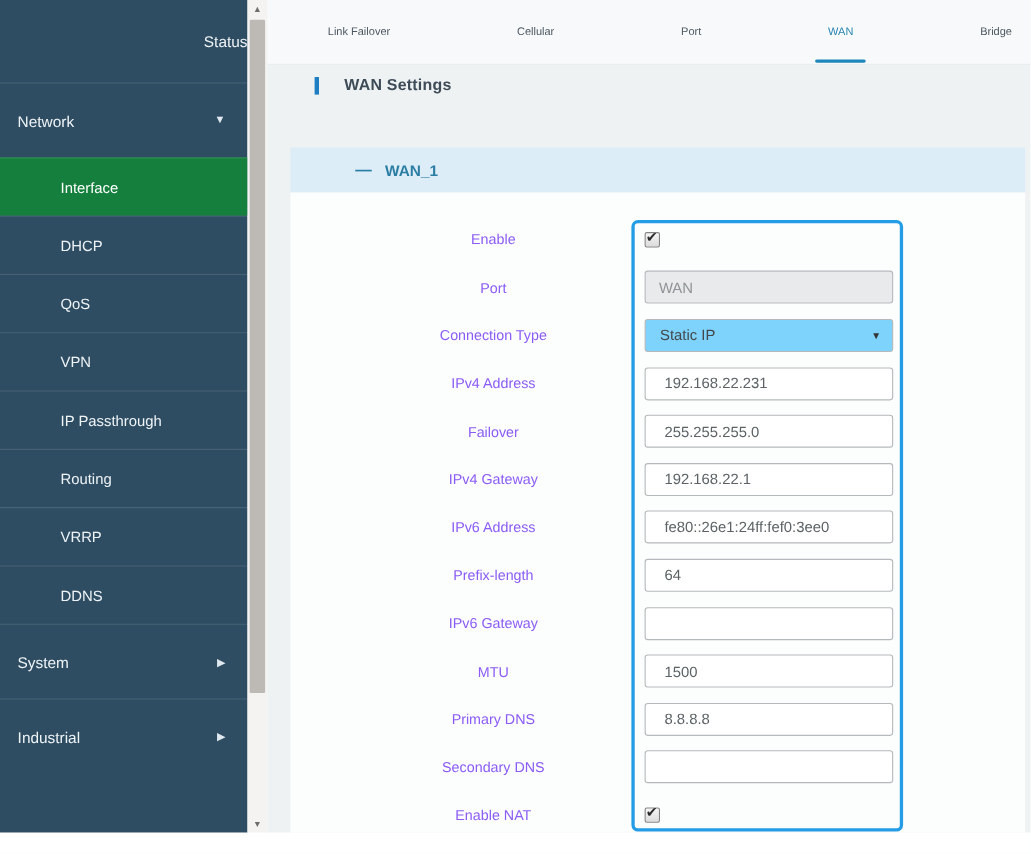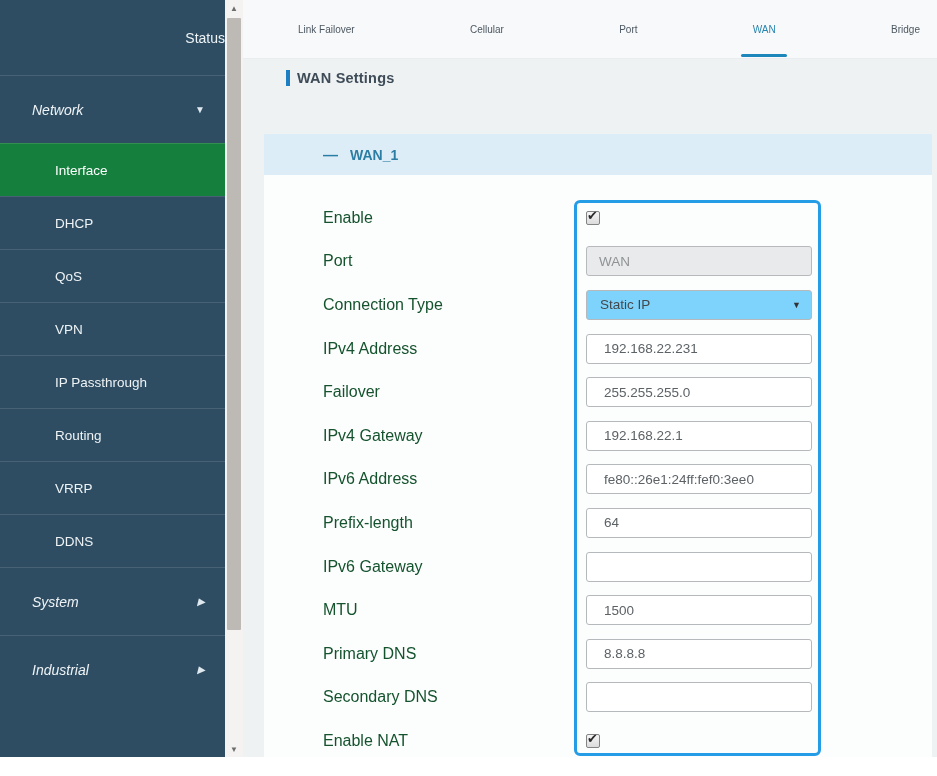--- a/index.html
+++ b/index.html
@@ -3,55 +3,55 @@
 <meta charset="utf-8">
 <style>
   html,body{margin:0;padding:0;}
   body{font-family:"Liberation Sans", sans-serif; background:#ffffff;}
   #screen{position:relative;width:937px;height:776px;overflow:hidden;background:#ffffff;}
 
   
   #sidebar{position:absolute;left:0;top:0;width:225px;height:757px;background:#2e4d62;}
   .side-item{position:relative;display:flex;align-items:center;color:#eef3f6;font-size:14px;cursor:pointer;box-sizing:border-box;border-top:1px solid rgba(255,255,255,0.12);}
   .side-item.first{border-top:none;}
-  .side-item.top{height:68px;padding-left:32px;font-style:italic;}
+  .side-item.top{height:68px;padding-left:16px;}
   .side-item.toph{height:75px;padding-left:24px;justify-content:flex-end;}
   .side-item.sub{height:53px;padding-left:55px;font-size:13.5px;}
   .side-item.active{background:#15803d;color:#ffffff;}
   .side-item .arrow{position:absolute;right:20px;font-size:10px;color:#dfe9ef;}
 
   
   #side-scroll{position:absolute;left:225px;top:0;width:18px;height:757px;background:#f4f3f2;}
   #side-scroll .sb-btn{position:absolute;left:0;width:18px;height:16px;display:flex;align-items:center;justify-content:center;font-size:8px;color:#6d6d6d;cursor:pointer;}
   #side-scroll .sb-up{top:0;}
   #side-scroll .sb-down{bottom:0;}
   #side-scroll .sb-thumb{position:absolute;left:2px;top:18px;width:14px;height:612px;background:#bdbab6;border-radius:1px;cursor:pointer;}
 
   
   #content{position:absolute;left:243px;top:0;width:694px;height:757px;background:#eff2f3;}
   #tabbar{position:absolute;left:0;top:0;right:0;height:58px;background:#f8f9fa;border-bottom:1px solid #e9edef;}
   #tabs{position:absolute;left:55px;top:0;width:622px;height:58px;display:flex;justify-content:space-between;}
   .tab{position:relative;display:flex;align-items:center;height:58px;font-size:10px;color:#4c5761;cursor:pointer;}
   .tab.active{color:#2684b0;}
   .tab.active::after{content:"";position:absolute;left:50%;transform:translateX(-50%);bottom:1px;width:46px;height:3px;background:#1d86bb;border-radius:2px;}
 
-  #section-title{position:absolute;left:43px;top:70px;display:flex;align-items:center;}
+  #section-title{position:absolute;left:43px;top:70px;display:flex;align-items:center;gap:16px;}
   #section-title .bar{width:4px;height:16px;background:#1d7fc1;margin-right:7px;}
   #section-title .txt{font-size:14.5px;font-weight:bold;color:#3e4c58;letter-spacing:.2px;}
 
   #wan-band{position:absolute;left:21px;top:134px;width:668px;height:41px;background:#dcedf7;display:flex;align-items:center;cursor:pointer;}
   #wan-band .minus{margin-left:59px;color:#2a7da5;font-weight:bold;font-size:15px;line-height:1;}
   #wan-band .name{margin-left:12px;color:#2b7da4;font-size:14px;font-weight:bold;}
 
   #panel{position:absolute;left:21px;top:175px;width:668px;height:582px;background:#fcfdfd;}
   #bluebox{position:absolute;left:310px;top:25px;width:247px;height:556px;border:3px solid #259de6;border-radius:6px;box-sizing:border-box;pointer-events:none;}
 
   #rows{position:absolute;left:0;top:21px;right:0;}
   .frow{display:flex;align-items:center;height:43.6px;}
-  .frow .flabel{width:310px;padding-left:59px;box-sizing:border-box;font-size:16px;color:#14532d;}
+  .frow .flabel{width:310px;padding-left:59px;box-sizing:border-box;font-size:13px;color:#8b5cf6;text-align:center;}
   .frow .ffield{width:247px;padding-left:12px;box-sizing:border-box;display:flex;align-items:center;}
   .tinput{width:226px;height:30px;box-sizing:border-box;border:1px solid #b5b9bb;border-radius:3px;background:#ffffff;font-family:"Liberation Sans",sans-serif;font-size:13.5px;color:#5c6266;padding:0 17px;outline:none;}
   .tinput:disabled{background:#e9eaeb;color:#8f9396;border-color:#b7babc;padding:0 12px;}
   .fselect{position:relative;width:226px;height:30px;box-sizing:border-box;border:1px solid #b5b9bb;border-radius:3px;background:#7dd3fc;display:flex;align-items:center;cursor:pointer;}
   .fselect .sval{font-size:13.5px;color:#44484c;margin-left:13px;}
   .fselect .sarrow{position:absolute;right:10px;font-size:9px;color:#333333;}
   .cbox{position:relative;width:14px;height:14px;box-sizing:border-box;border:1px solid #848484;border-radius:2px;background:linear-gradient(#f5f5f5,#dcdcdc);cursor:pointer;}
   .cbox .chk{position:absolute;left:0px;top:-4px;font-size:13px;color:#2b2b2b;}
 
   #bottom-gutter{position:absolute;left:0;top:757px;width:937px;height:19px;background:#ffffff;}

